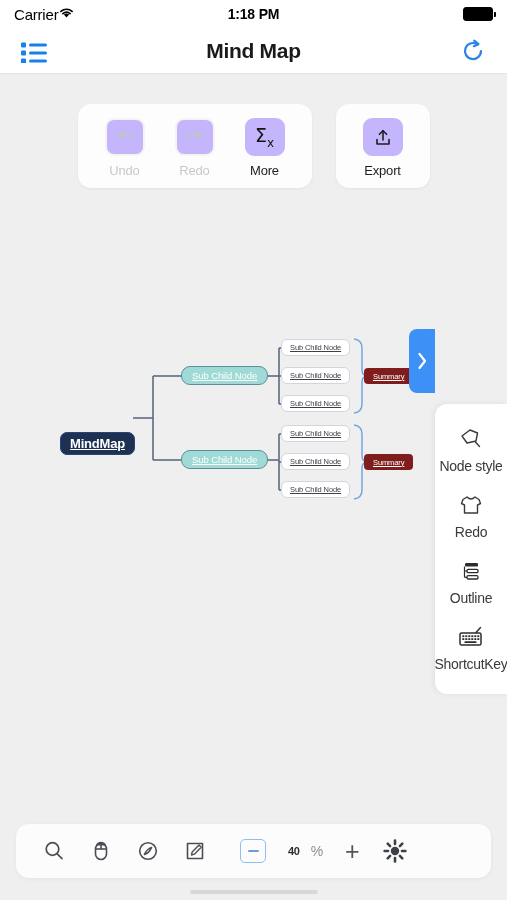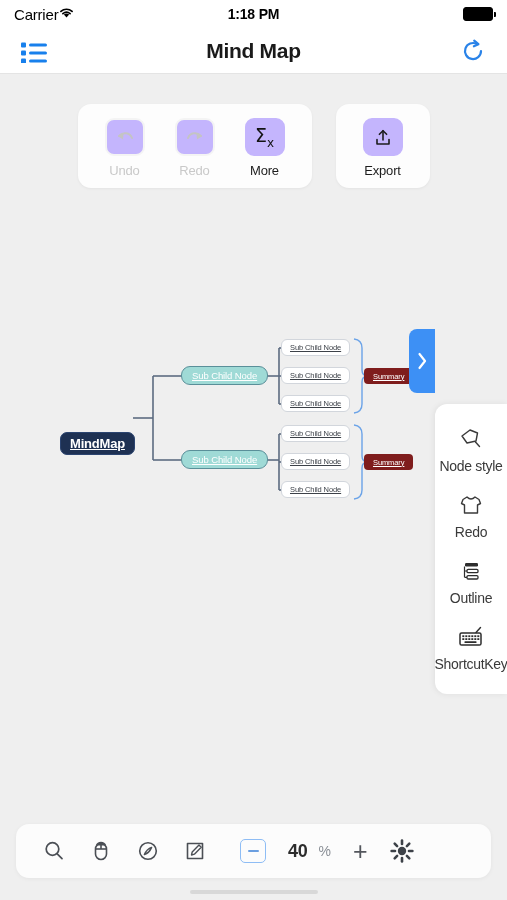--- a/index.html
+++ b/index.html
@@ -283,21 +283,21 @@
     width: 26px; height: 24px;
     border: 1.5px solid #8ebdf5;
     border-radius: 5px;
     display: flex;
     align-items: center;
     justify-content: center;
     cursor: pointer;
   }
   .zoom-minus .bar { width: 11px; height: 1.6px; background: #6b9fe0; border-radius: 1px; }
   .zoom-value {
-    font-size: 18px;
+    font-size: 11px;
     font-weight: bold;
     color: #2c2c2c;
     margin-left: 20px;
     letter-spacing: -0.3px;
   }
   .zoom-pct {
     font-size: 14px;
     color: #8a8f96;
     margin-left: 9px;
   }

